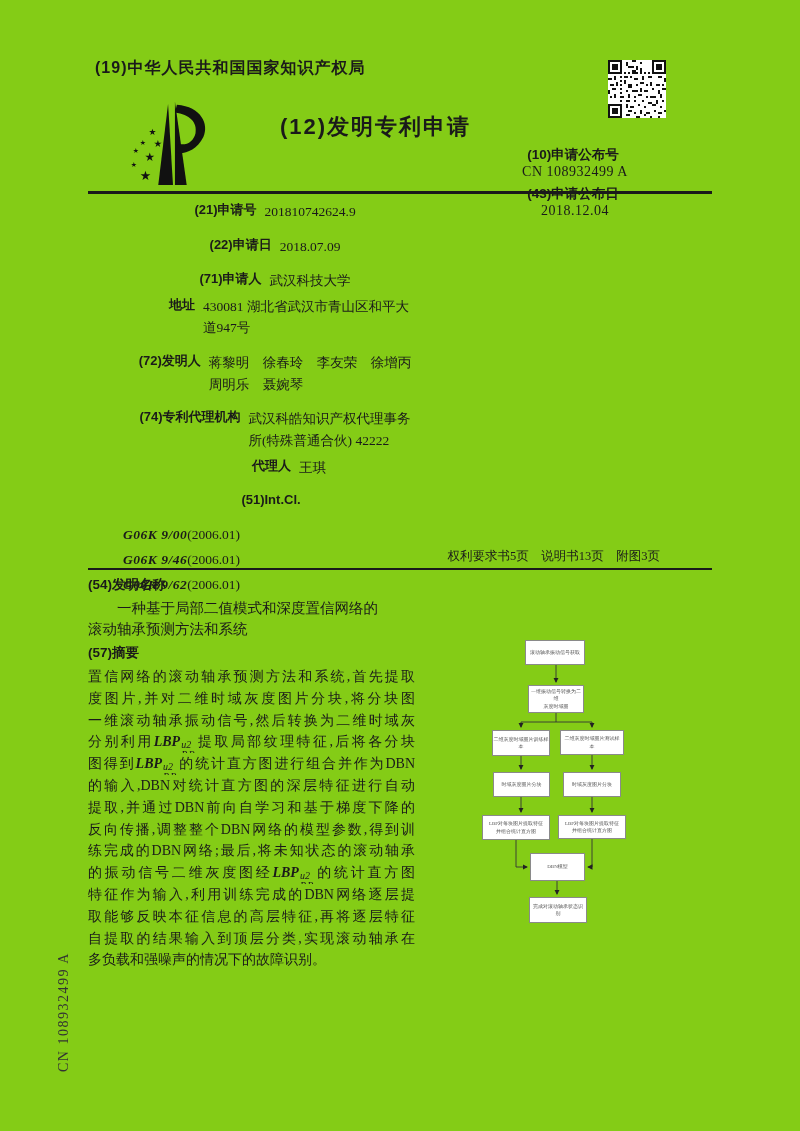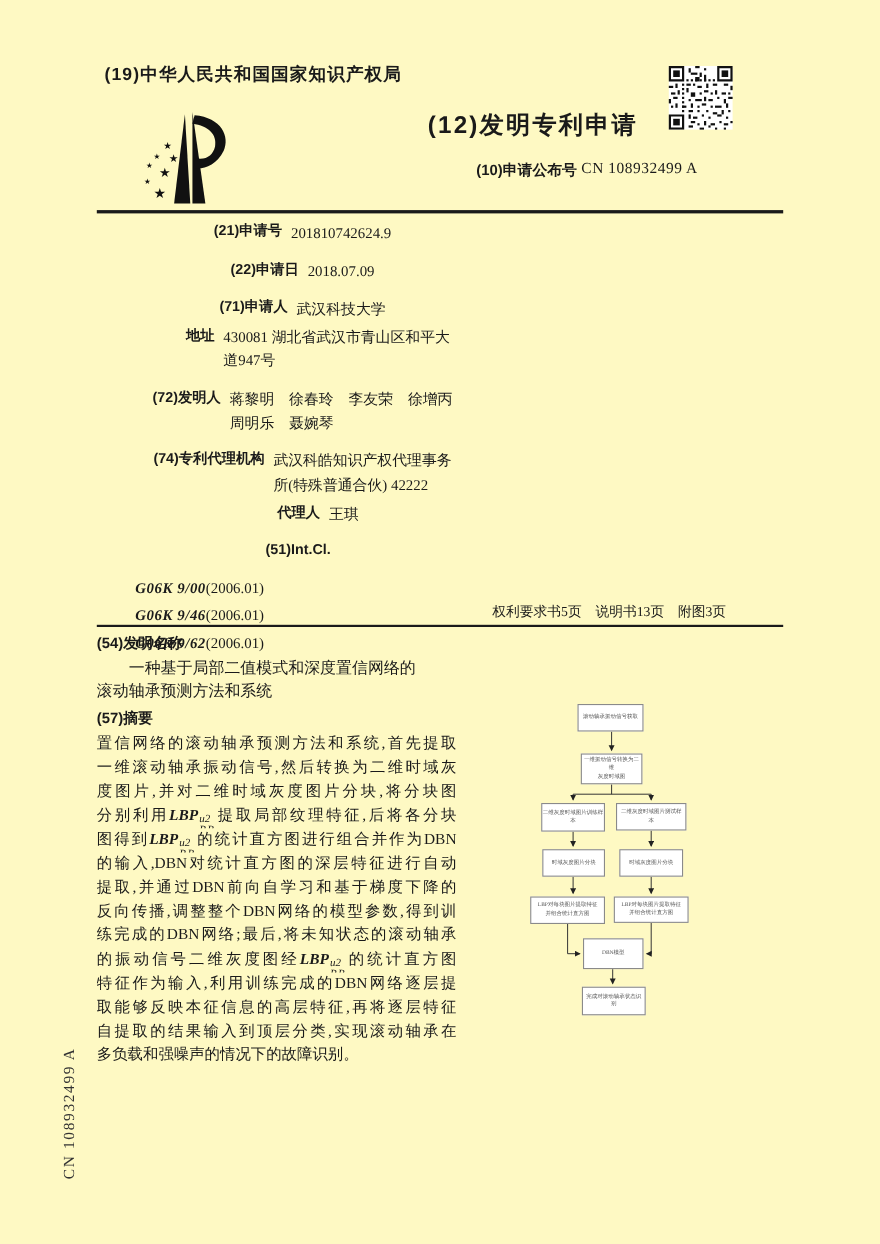--- a/index.html
+++ b/index.html
@@ -1,26 +1,26 @@
 <!DOCTYPE html>
 <html><head>
 <meta charset="utf-8">
 <style>
   * { margin:0; padding:0; box-sizing:border-box; }
   html,body { background:#ffffff; }
   body { font-family:"Liberation Serif","DejaVu Serif",serif; color:#1a1a1a; }
-  .page { position:relative; width:800px; height:1131px; background:#fef9c3; overflow:hidden; margin:0 auto; }
+  .page { position:relative; width:800px; height:1131px; background:#84cc16; overflow:hidden; margin:0 auto; }
 
   
   .office { position:absolute; left:95px; top:58px; font-size:16px; font-weight:bold; font-family:"Liberation Sans","DejaVu Sans",sans-serif; letter-spacing:1px; }
   .logo { position:absolute; left:122px; top:92px; width:100px; height:98px; }
   .qr { position:absolute; left:607px; top:60px; width:60px; height:58px; }
-  .doc-type { position:absolute; left:280px; top:99px; width:300px; text-align:right; font-size:22px; font-weight:bold; font-family:"Liberation Sans","DejaVu Sans",sans-serif; letter-spacing:2px; }
+  .doc-type { position:absolute; left:280px; top:112px; width:300px; text-align:left; font-size:22px; font-weight:bold; font-family:"Liberation Sans","DejaVu Sans",sans-serif; letter-spacing:2px; }
   .pub-block { position:absolute; left:433px; top:146px; width:280px; }
-  .pub-row { display:flex; align-items:flex-start; margin-bottom:5px; }
+  .pub-row { display:flex; align-items:center; margin-bottom:5px;flex-direction:column; }
   .pub-row .lbl { font-family:"Liberation Sans","DejaVu Sans",sans-serif; font-weight:bold; font-size:13.5px; white-space:nowrap; }
   .pub-row .val { font-size:14px; margin-left:4px; letter-spacing:0.5px; white-space:nowrap; }
   .rule1 { position:absolute; left:88px; top:191px; width:624px; height:2.5px; background:#1a1a1a; }
   .rule2 { position:absolute; left:88px; top:568px; width:624px; height:1.5px; background:#1a1a1a; }
 
   
   .biblio { position:absolute; left:95px; top:201px; width:360px; }
   .brow { display:flex; align-items:flex-start; margin-bottom:13px;justify-content:center; }
   .brow .lbl { font-family:"Liberation Sans","DejaVu Sans",sans-serif; font-weight:bold; font-size:13px; white-space:nowrap; margin-right:8px; }
   .brow .val { font-size:13.5px; line-height:1.6; white-space:pre-line; }
@@ -167,20 +167,24 @@
     </g>
   </svg>
 
   <div class="doc-type">(12)发明专利申请</div>
 
   <div class="pub-block">
     <div class="pub-row">
       <span class="lbl">(10)申请公布号</span>
       <span class="val">CN 108932499 A</span>
     </div>
+    <div class="pub-row">
+      <span class="lbl">(43)申请公布日</span>
+      <span class="val">2018.12.04</span>
+    </div>
   </div>
 
   <div class="rule1"></div>
 
   <div class="biblio">
     <div class="brow">
       <span class="lbl">(21)申请号</span>
       <span class="val">201810742624.9</span>
     </div>
     <div class="brow">
@@ -227,22 +231,22 @@
   <div class="pages-line">权利要求书5页　说明书13页　附图3页</div>
   <div class="rule2"></div>
 
   <div class="main-left">
     <div class="sec-label">(54)发明名称</div>
     <div class="title-line first">一种基于局部二值模式和深度置信网络的</div>
     <div class="title-line">滚动轴承预测方法和系统</div>
     <div class="sec-label abs-label">(57)摘要</div>
     <div class="abstract">
         <div class="abs-line">置信网络的滚动轴承预测方法和系统,首先提取</div>
+        <div class="abs-line">度图片,并对二维时域灰度图片分块,将分块图</div>
         <div class="abs-line">一维滚动轴承振动信号,然后转换为二维时域灰</div>
-        <div class="abs-line">度图片,并对二维时域灰度图片分块,将分块图</div>
         <div class="abs-line">分别利用<span class="formula"><i>LBP</i><span class="supsub">
               <span>u2</span>
               <span>P,R</span>
             </span></span>提取局部纹理特征,后将各分块</div>
         <div class="abs-line">图得到<span class="formula"><i>LBP</i><span class="supsub">
               <span>u2</span>
               <span>P,R</span>
             </span></span>的统计直方图进行组合并作为DBN</div>
         <div class="abs-line">的输入,DBN对统计直方图的深层特征进行自动</div>
         <div class="abs-line">提取,并通过DBN前向自学习和基于梯度下降的</div>

